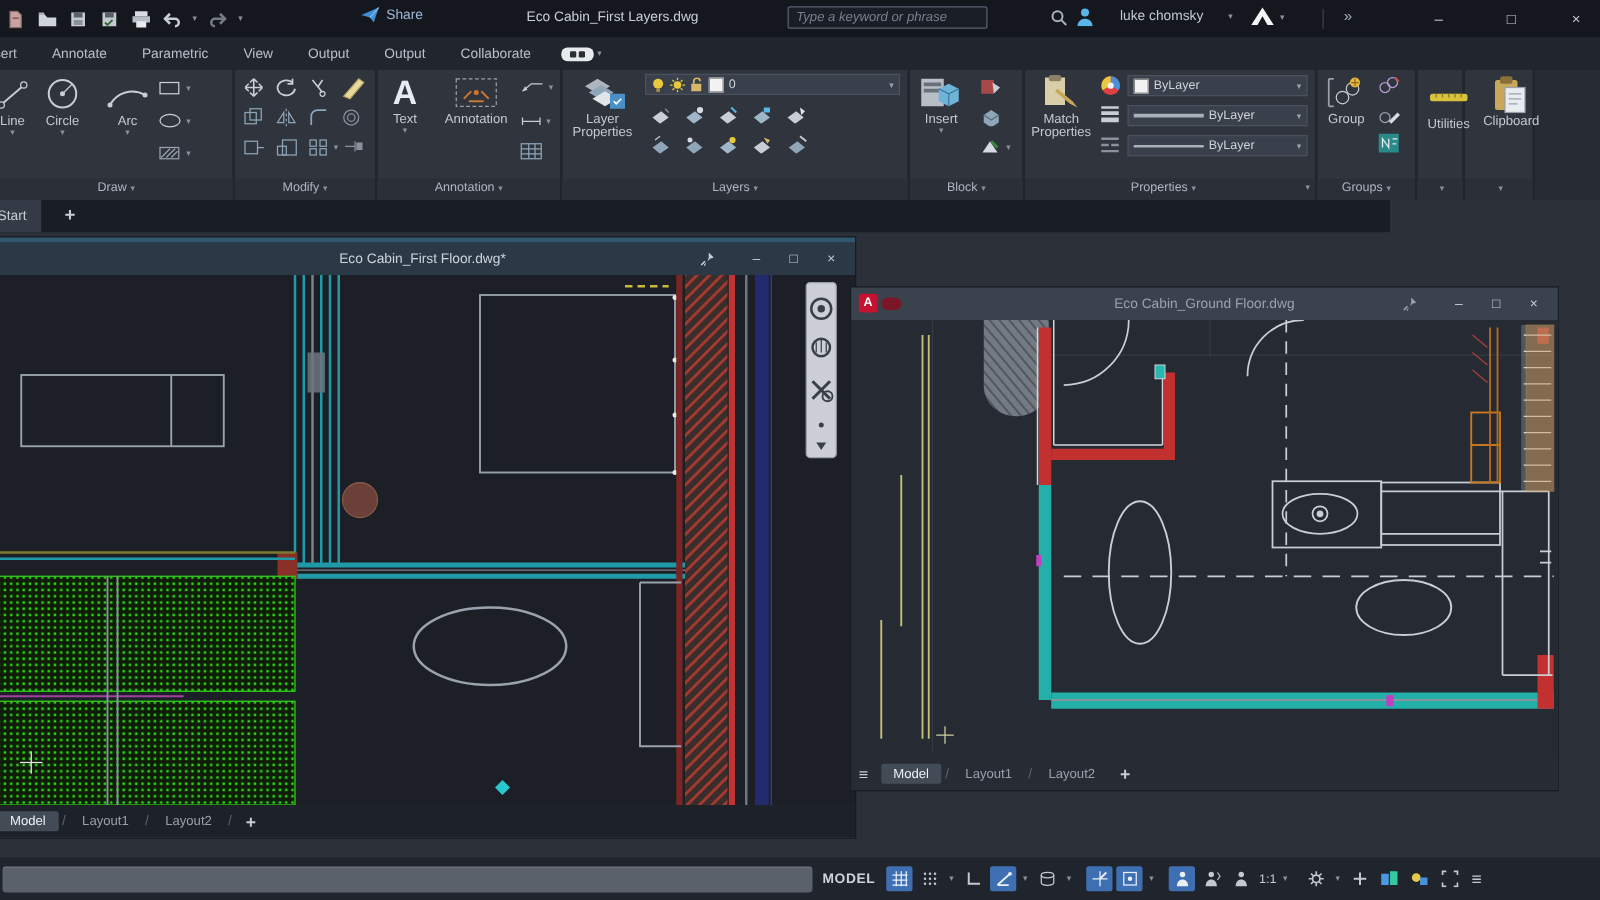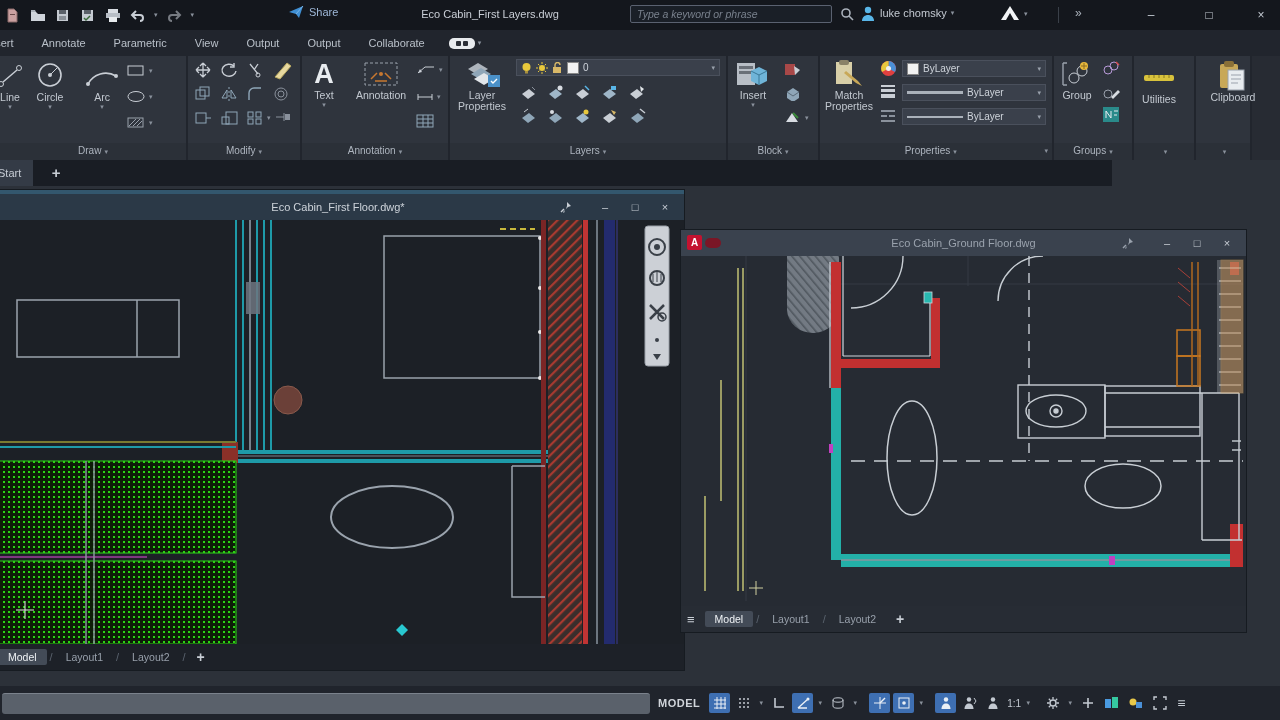--- a/index.html
+++ b/index.html
@@ -7,25 +7,25 @@
     font-family:"Liberation Sans",sans-serif;background:#2c3139;color:#c3c9d1;}
   .abs{position:absolute;}
   svg{display:block;}
   
   #titlebar{left:0;top:0;width:1280px;height:30px;background:#14171d;}
   .qat{left:4px;top:3px;display:flex;gap:8px;align-items:center;height:24px;}
   .qicon{width:17px;height:17px;display:flex;align-items:center;justify-content:center;}
   .qcaret{font-size:7px;color:#8a919c;}
   .share{left:288px;top:5px;display:flex;gap:5px;align-items:center;color:#9fb8d8;font-size:11px;}
   .doc-title{left:350px;top:8px;width:280px;text-align:center;font-size:11px;color:#c9ced6;}
-  .searchbox{left:630px;top:5px;width:202px;height:18px;background:#1a1f27;border:1px solid #5a6170;
+  .searchbox{left:630px;top:5px;width:160px;height:18px;background:#1a1f27;border:1px solid #5a6170;
     border-radius:2px;display:flex;align-items:center;padding:0 6px;box-sizing:border-box;}
   .searchbox span{font-size:10.5px;color:#79818d;font-style:italic;}
   .sicon{left:840px;top:7px;}
-  .userwrap{left:860px;top:5px;display:flex;gap:4px;align-items:center;font-size:11px;color:#c3c9d1;}
+  .userwrap{left:860px;top:5px;display:flex;gap:20px;align-items:center;font-size:11px;color:#c3c9d1;}
   .alogo{left:1000px;top:5px;display:flex;gap:4px;align-items:center;}
   .tbsep{left:1058px;top:7px;width:1px;height:16px;background:#3a4049;}
   .chevs{left:1075px;top:6px;color:#aab1bb;font-size:12px;}
   .winctl{top:0;height:30px;display:flex;align-items:center;justify-content:center;width:34px;
     color:#c3c9d1;font-size:12px;}
   
   #tabrow{left:0;top:30px;width:1280px;height:26px;background:#21252d;overflow:hidden;}
   .rtabs{display:flex;height:26px;align-items:center;margin-left:-28px;}
   .rtab{padding:0 14px;font-size:11px;color:#b9c0c9;line-height:26px;white-space:nowrap;}
   .ribbon-pill{width:26px;height:11px;background:#e8ebee;border-radius:5px;margin-left:10px;
@@ -580,21 +580,21 @@
         <div class="mini" style="left:48px;top:50px">
             <svg width="18" height="17">
               <rect x="1" y="1" width="16" height="15" fill="#2a8a8a"></rect>
               <path d="M4 12V5l5 7V5M12 5h4M12 9h3" stroke="#e8ecf0" fill="none"></path>
             </svg>
           </div>
       </div>
       <div class="plabel"><span>Groups</span><span class="c">▾</span></div>
     </div>
 
-    <div class="panel" style="width:60px">
+    <div class="panel" style="width:36px">
       <div class="pbody">
         <div class="bb" style="left:2px;top:6px;width:46px">
           <div class="ic">
               <svg width="34" height="22">
                 <rect x="2" y="8" width="30" height="6" rx="2" fill="#d8c23c"></rect>
                 <path d="M7 8v3M12 8v3M17 8v3M22 8v3M27 8v3" stroke="#8a7a20"></path>
               </svg>
             </div>
           <div>Utilities</div>
         </div>

